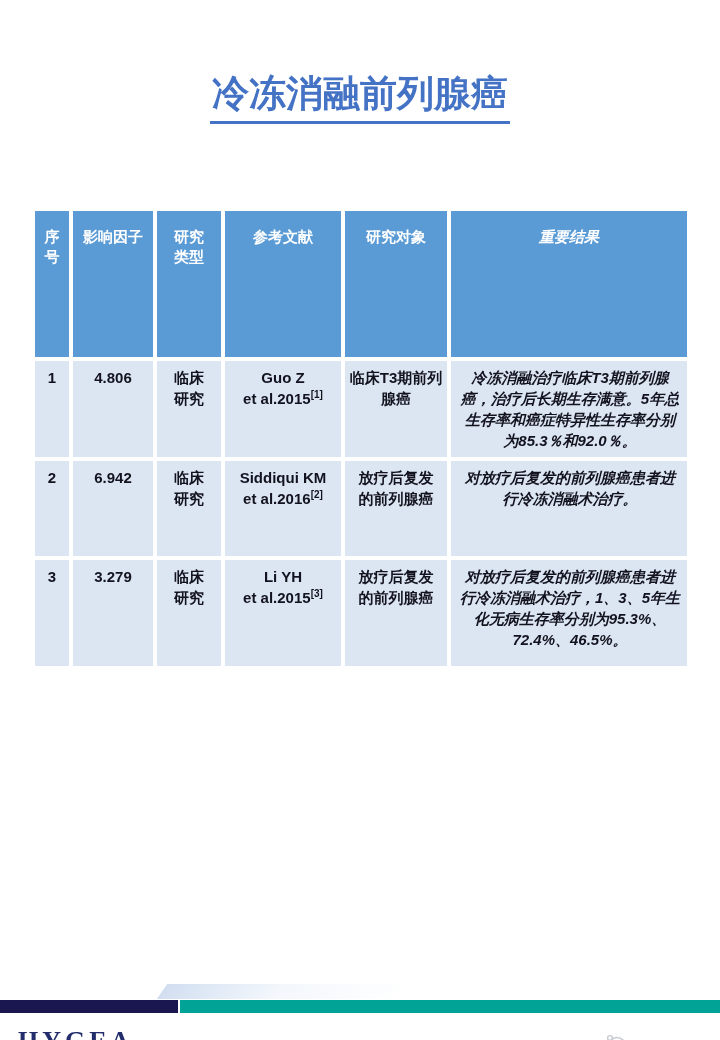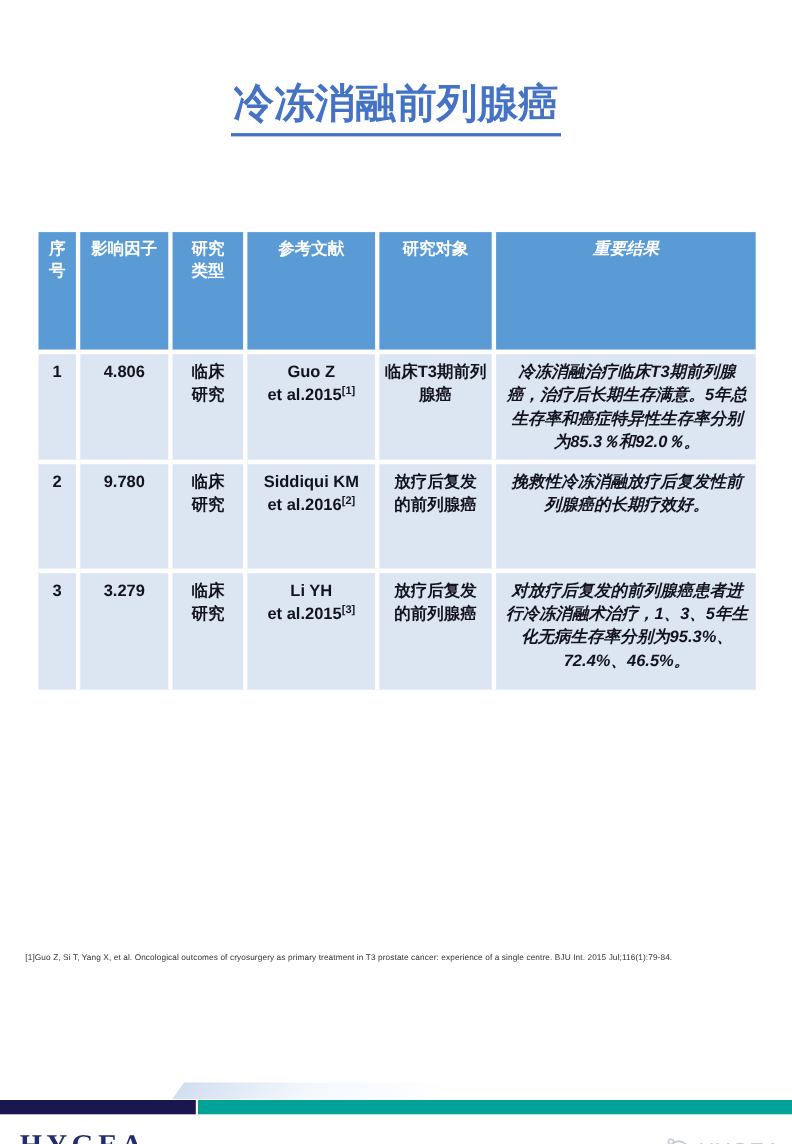--- a/index.html
+++ b/index.html
@@ -11,21 +11,21 @@
            color:#4472C4; font-weight:bold; font-size:37px; line-height:52px; }
   .title .tline { display:inline-block; border-bottom:3px solid #4472C4; padding:0 2px 1px 2px; }
 
   
   .study-table { position:absolute; left:35px; top:175px; width:652px;
                  border-collapse:separate; border-spacing:0; table-layout:fixed; }
   .study-table th, .study-table td { border-right:4px solid #ffffff; vertical-align:top; font-weight:bold; }
   .study-table th:last-child, .study-table td:last-child { border-right:none;font-style:italic; }
   .study-table tbody td { border-top:4px solid #ffffff; }
   .study-table th { background:#5B9BD5; color:#ffffff; font-size:15px; line-height:20px;
-                    height:107px; padding-top:6px; text-align:center; }
+                    height:146px; padding-top:16px; text-align:center; }
   .study-table td { background:#DCE6F2; color:#13131f; font-size:15px; line-height:21px;
                     padding-top:6px; text-align:center; }
   .r1 td { height:100px; } .r2 td { height:99px; } .r3 td { height:110px; }
   .col-no{width:38px;} .col-if{width:84px;} .col-type{width:68px;}
   .col-ref{width:120px;} .col-sub{width:106px;} .col-res{width:236px;}
   .w17 { display:inline-block; width:17px; }
   .w34 { display:inline-block; width:34px; }
   .w78 { display:inline-block; width:78px; }
   .cell-result { text-align:right; padding-left:7px; padding-right:5px; }
   .study-table sup { font-size:10px; vertical-align:super; line-height:0; }
@@ -81,45 +81,44 @@
         <td><span class="w34">临床研究</span></td>
         <td>
           <span>Guo Z</span><br>
           <span>et al.2015</span><sup>[1]</sup>
         </td>
         <td>临床T3期前列腺癌</td>
         <td class="cell-result">冷冻消融治疗临床T3期前列腺癌，治疗后长期生存满意。5年总生存率和癌症特异性生存率分别为85.3％和92.0％。</td>
       </tr>
       <tr class="r2">
         <td>2</td>
-        <td>9.780</td>
+        <td>6.942</td>
         <td><span class="w34">临床研究</span></td>
         <td>
           <span>Siddiqui KM</span><br>
           <span>et al.2016</span><sup>[2]</sup>
         </td>
         <td><span class="w78">放疗后复发的前列腺癌</span></td>
-        <td class="cell-result">挽救性冷冻消融放疗后复发性前列腺癌的长期疗效好。</td>
+        <td class="cell-result">对放疗后复发的前列腺癌患者进行冷冻消融术治疗。</td>
       </tr>
       <tr class="r3">
         <td>3</td>
         <td>3.279</td>
         <td><span class="w34">临床研究</span></td>
         <td>
           <span>Li YH</span><br>
           <span>et al.2015</span><sup>[3]</sup>
         </td>
         <td><span class="w78">放疗后复发的前列腺癌</span></td>
         <td class="cell-result"> 对放疗后复发的前列腺癌患者进行冷冻消融术治疗，1、3、5年生化无病生存率分别为95.3%、72.4%、46.5%。</td>
       </tr>
     </tbody>
   </table>
 
   <div class="footnotes">
-    <div>[1]Guo Z, Si T, Yang X, et al. Oncological outcomes of cryosurgery as primary treatment in T3 prostate cancer: experience of a single centre. BJU Int. 2015 Jul;116(1):79-84.</div>
   </div>
 
   <div class="glare"></div>
   <div class="bar-navy"></div>
   <div class="bar-teal"></div>
 
   <div class="brand">HYGEA</div>
 
   <div class="watermark">
     <span>

